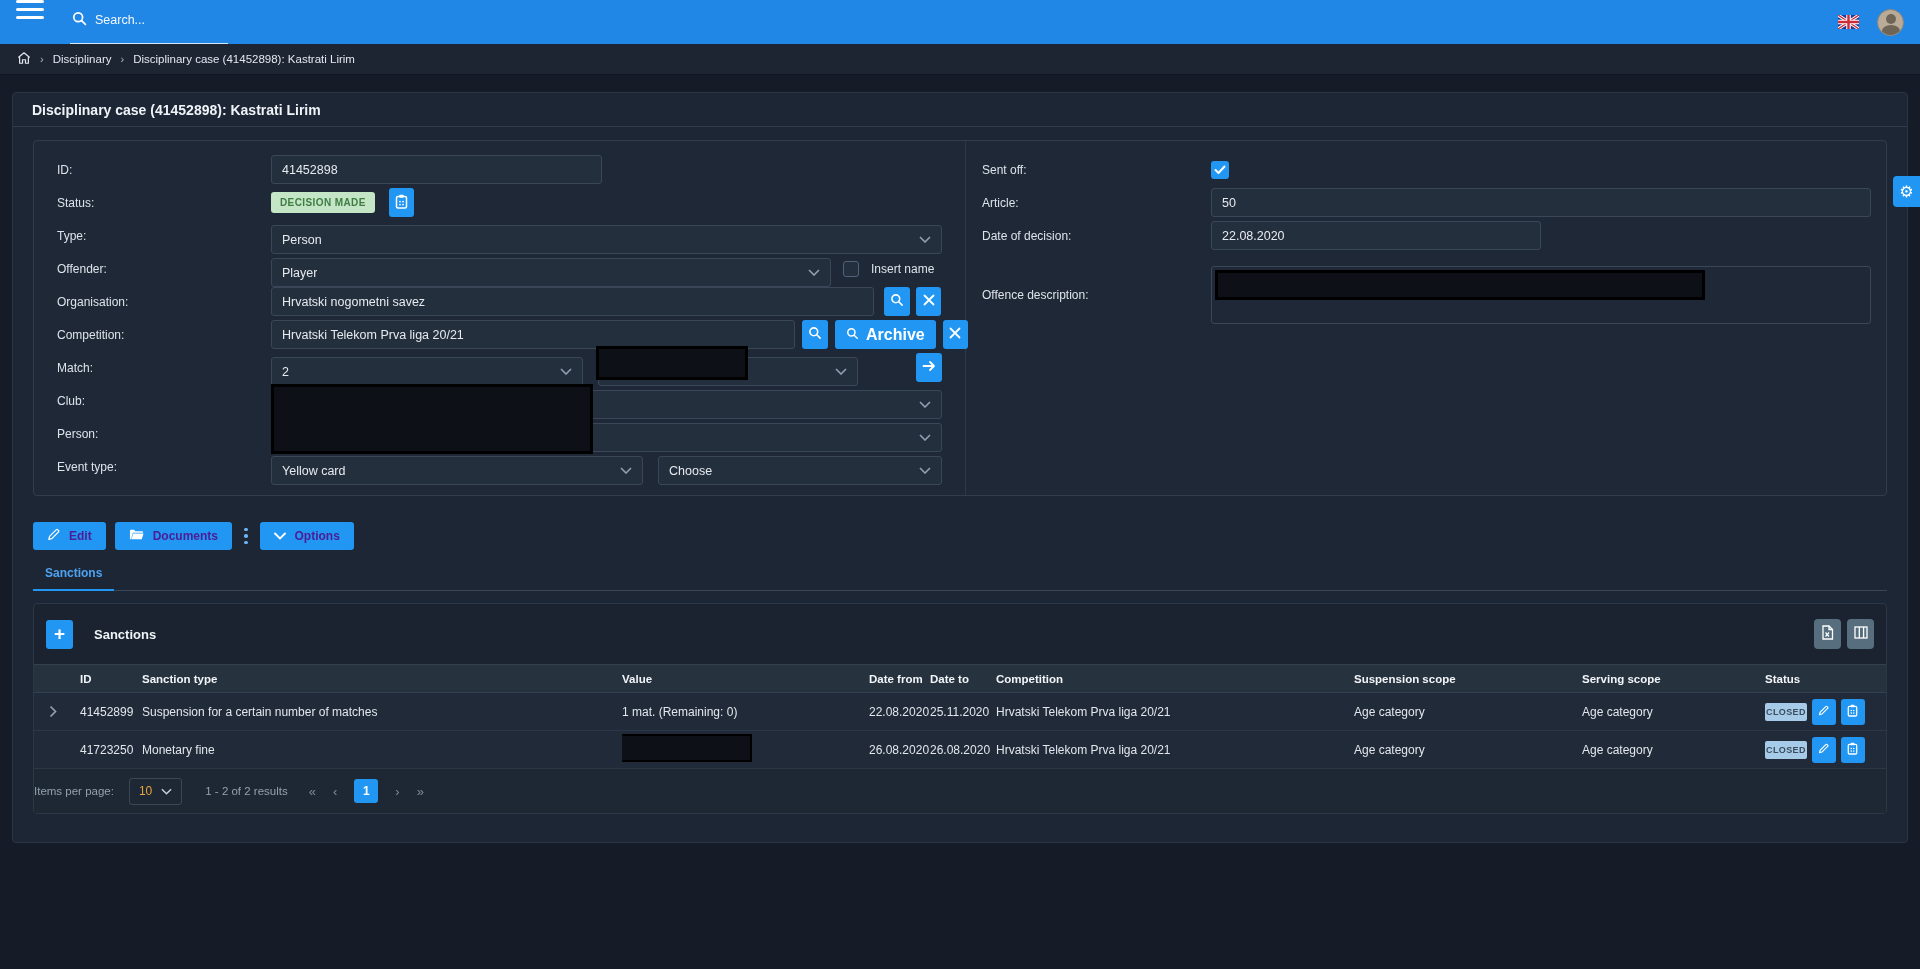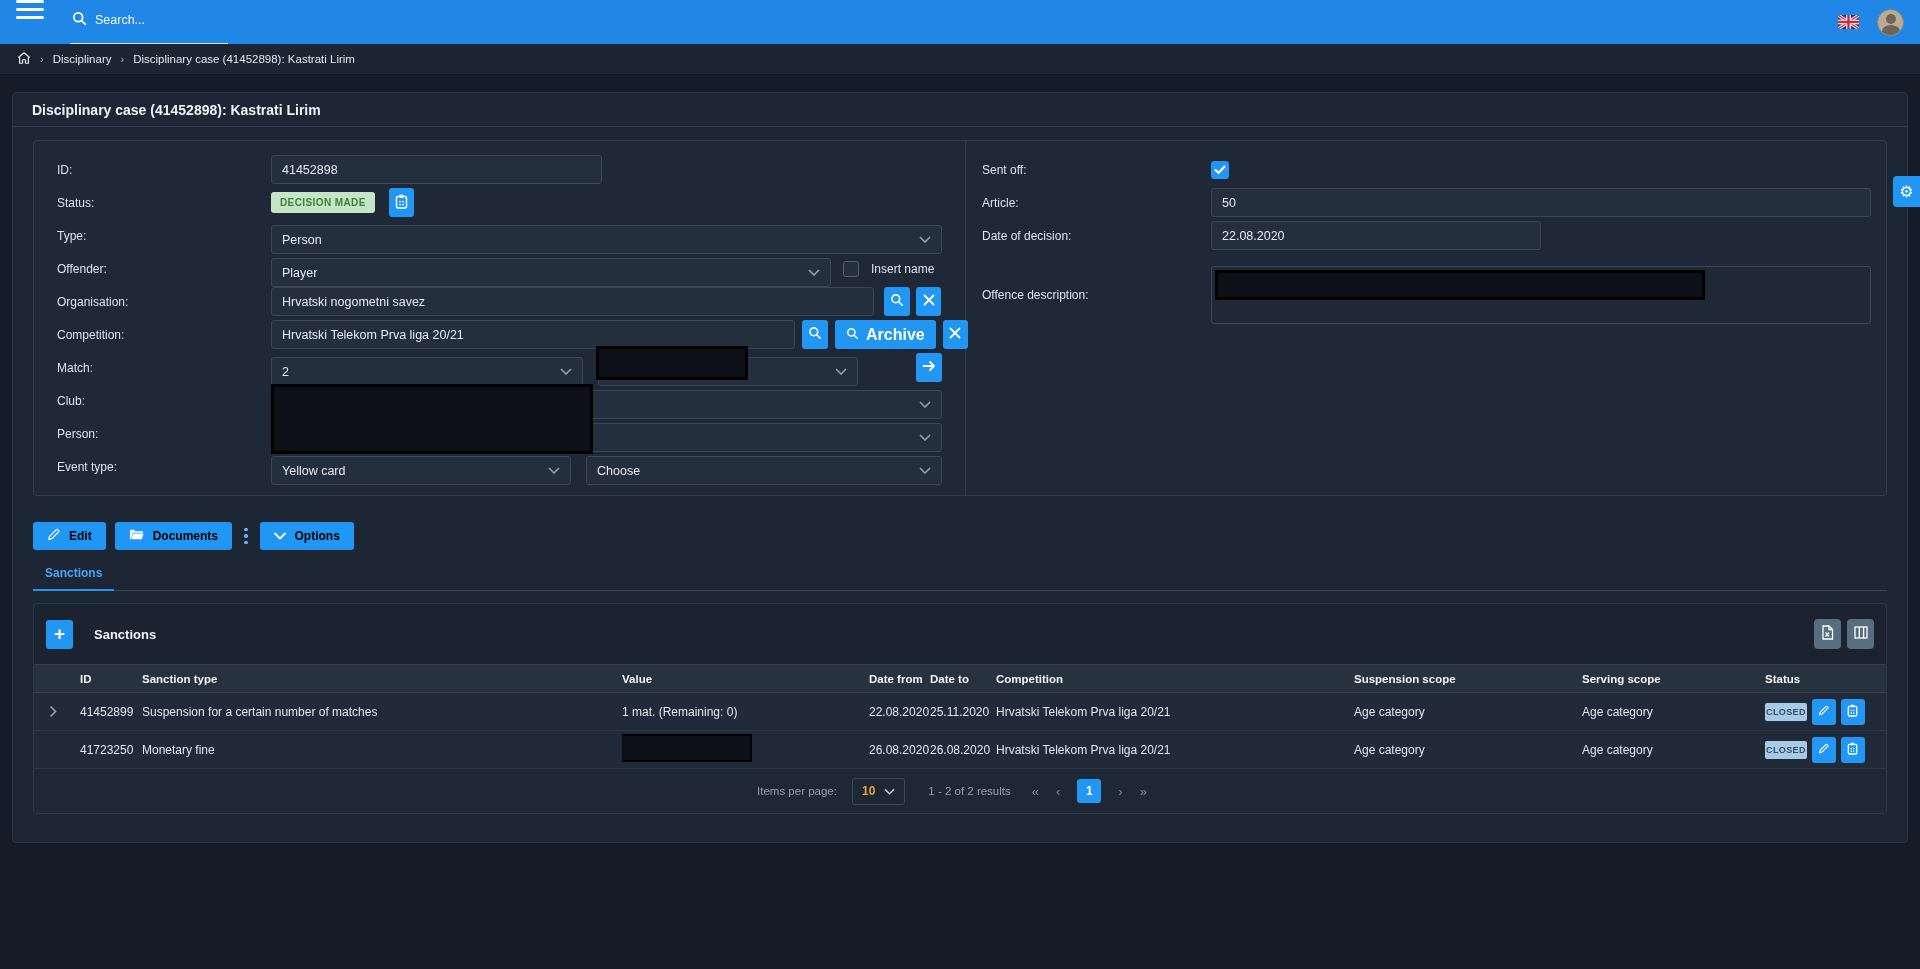--- a/index.html
+++ b/index.html
@@ -53,21 +53,21 @@
   .redact { background:#0d1117; border:3px solid #000; }
   .offence-box { width:100%; height:58px; border:1px solid #3a4759; border-radius:3px; padding:3px; }
   .offence-box .redact { width:490px; height:30px; }
   
   .redact-clubperson { position:absolute; left:237px; top:231px; width:322px; height:70px; z-index:5; }
   .match2-wrap { position:relative; width:260px; }
   .match2-wrap .select { width:100%; }
   .redact-match { position:absolute; left:-2px; top:-3px; width:152px; height:34px; z-index:5; }
   
   .actions { margin:26px 20px 0; display:flex; align-items:center; gap:9px; }
-  .act-btn { background:#2196f3; border:none; border-radius:3px; height:28px; padding:0 14px; color:#000000;
+  .act-btn { background:#2196f3; border:none; border-radius:3px; height:28px; padding:0 14px; color:#4c1d95;
     font-size:12px; font-weight:bold; display:flex; align-items:center; gap:9px; cursor:pointer; font-family:inherit; }
   .kebab { display:flex; flex-direction:column; gap:3px; padding:0 3px; cursor:pointer; }
   .kebab i { width:3.5px; height:3.5px; border-radius:50%; background:#6db4f7; }
   
   .tabs { margin:10px 20px 0; border-bottom:1px solid #3a4656; }
   .tab { display:inline-block; padding:6px 12px 9px; color:#4da3f2; font-size:12px; font-weight:bold;
     border-bottom:2px solid #2196f3; margin-bottom:-1px; cursor:pointer; }
   
   .panel { margin:12px 20px 0; border:1px solid #2c3848; border-radius:4px; background:#1a232f; overflow:hidden; }
   .panel-head { height:60px; display:flex; align-items:center; padding:0 12px; }
@@ -81,25 +81,25 @@
     font-size:11.5px; font-weight:bold; color:#f2f5f8; }
   .trow { height:38px; background:#202a38; border-bottom:1px solid #2b3646; font-size:12px; color:#e2e7ed; }
   .cell { padding-right:8px; white-space:nowrap; overflow:hidden; }
   .expander { display:flex; justify-content:center; cursor:pointer; }
   .closed-badge { background:#a6cbe8; color:#3b4c5e; font-size:9px; font-weight:bold; letter-spacing:.4px;
     padding:4px 1px; border-radius:2px; }
   .row-btn { width:24px; height:26px; min-width:24px; padding:0; }
   .status-cell { display:flex; align-items:center; gap:5px; padding-right:10px; }
   .redact-val { width:146px; height:28px; background:#0d1117; border:2px solid #000; margin-left:-16px; }
   
-  .pagination { height:44px; background:#1e2834; display:flex; align-items:center; justify-content:center;
+  .pagination { height:44px; background:#1e2834; display:flex; align-items:center; justify-content:flex-start;
     gap:15px; padding-right:16px; font-size:11.5px; color:#93a0ae; }
   .pp-select { border:1px solid #3a4759; border-radius:3px; height:27px; padding:0 9px; display:flex;
     align-items:center; gap:9px; cursor:pointer; }
-  .pp-select .pp-val { color:#e8a33d; font-weight:bold; font-size:12px; }
+  .pp-select .pp-val { color:#e8a33d; font-weight:normal; font-size:12px; }
   .pg-nav { display:flex; align-items:center; gap:17px; margin-left:6px; }
   .pg-btn { color:#7e8b99; font-size:13px; cursor:pointer; background:none; border:none; font-family:inherit; }
   .pg-active { width:24px; height:24px; background:#2196f3; color:#fff; border-radius:3px; display:flex;
     align-items:center; justify-content:center; font-size:12px; font-weight:bold; border:none; cursor:pointer; }
   
   .settings-fly { position:fixed; right:0; top:176px; width:27px; height:31px; background:#2196f3;
     border-radius:4px 0 0 4px; display:flex; align-items:center; justify-content:center; cursor:pointer;
     color:#fff; font-size:16px; font-family:"DejaVu Sans", sans-serif; }
   .flag { width:21px; height:14px; display:block; }
 </style>
@@ -312,21 +312,21 @@
                     <polyline points="1,1 6,6 11,1" fill="none" stroke="#8fa0b2" stroke-width="1.6"></polyline>
                   </svg>
                 </span>
           </div>
         </div>
       </div>
 
       <div class="frow">
         <span class="flabel">Event type:</span>
         <div class="ffield" style="gap:15px">
-          <div class="select" style="width:300px">
+          <div class="select" style="width:372px">
             <span class="sel-txt">Yellow card</span>
             <span class="chev">
                   <svg width="12" height="7" viewBox="0 0 12 7">
                     <polyline points="1,1 6,6 11,1" fill="none" stroke="#8fa0b2" stroke-width="1.6"></polyline>
                   </svg>
                 </span>
           </div>
           <div class="select" style="flex:1">
             <span class="sel-txt">Choose</span>
             <span class="chev">

